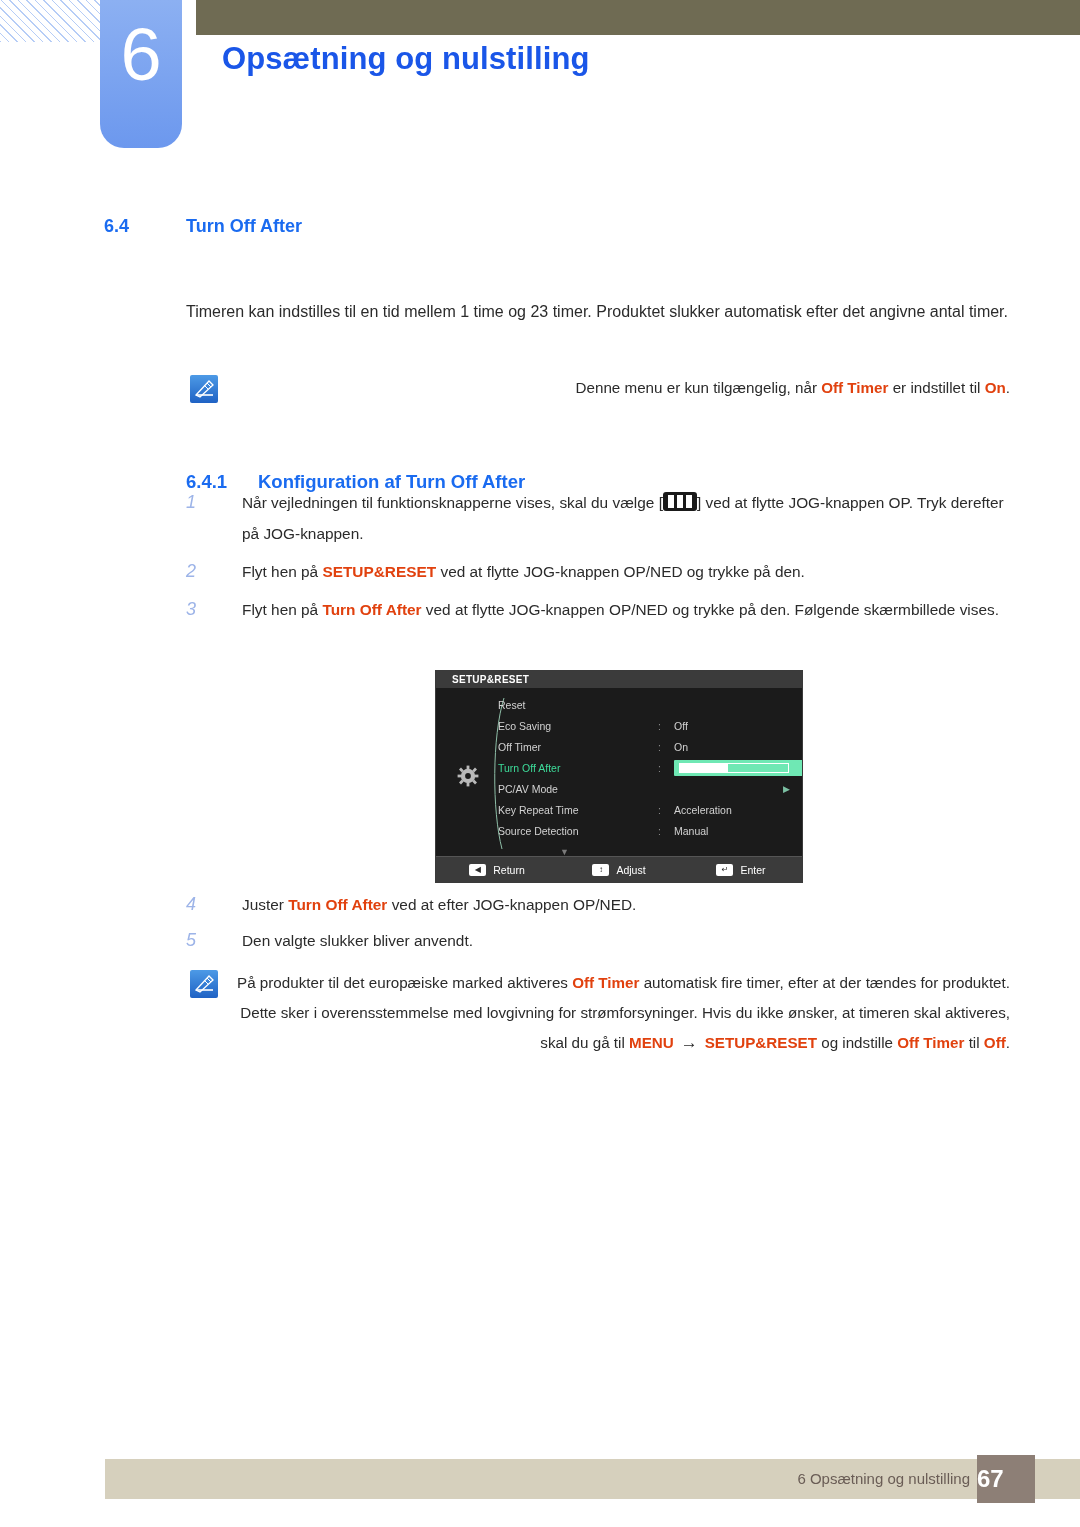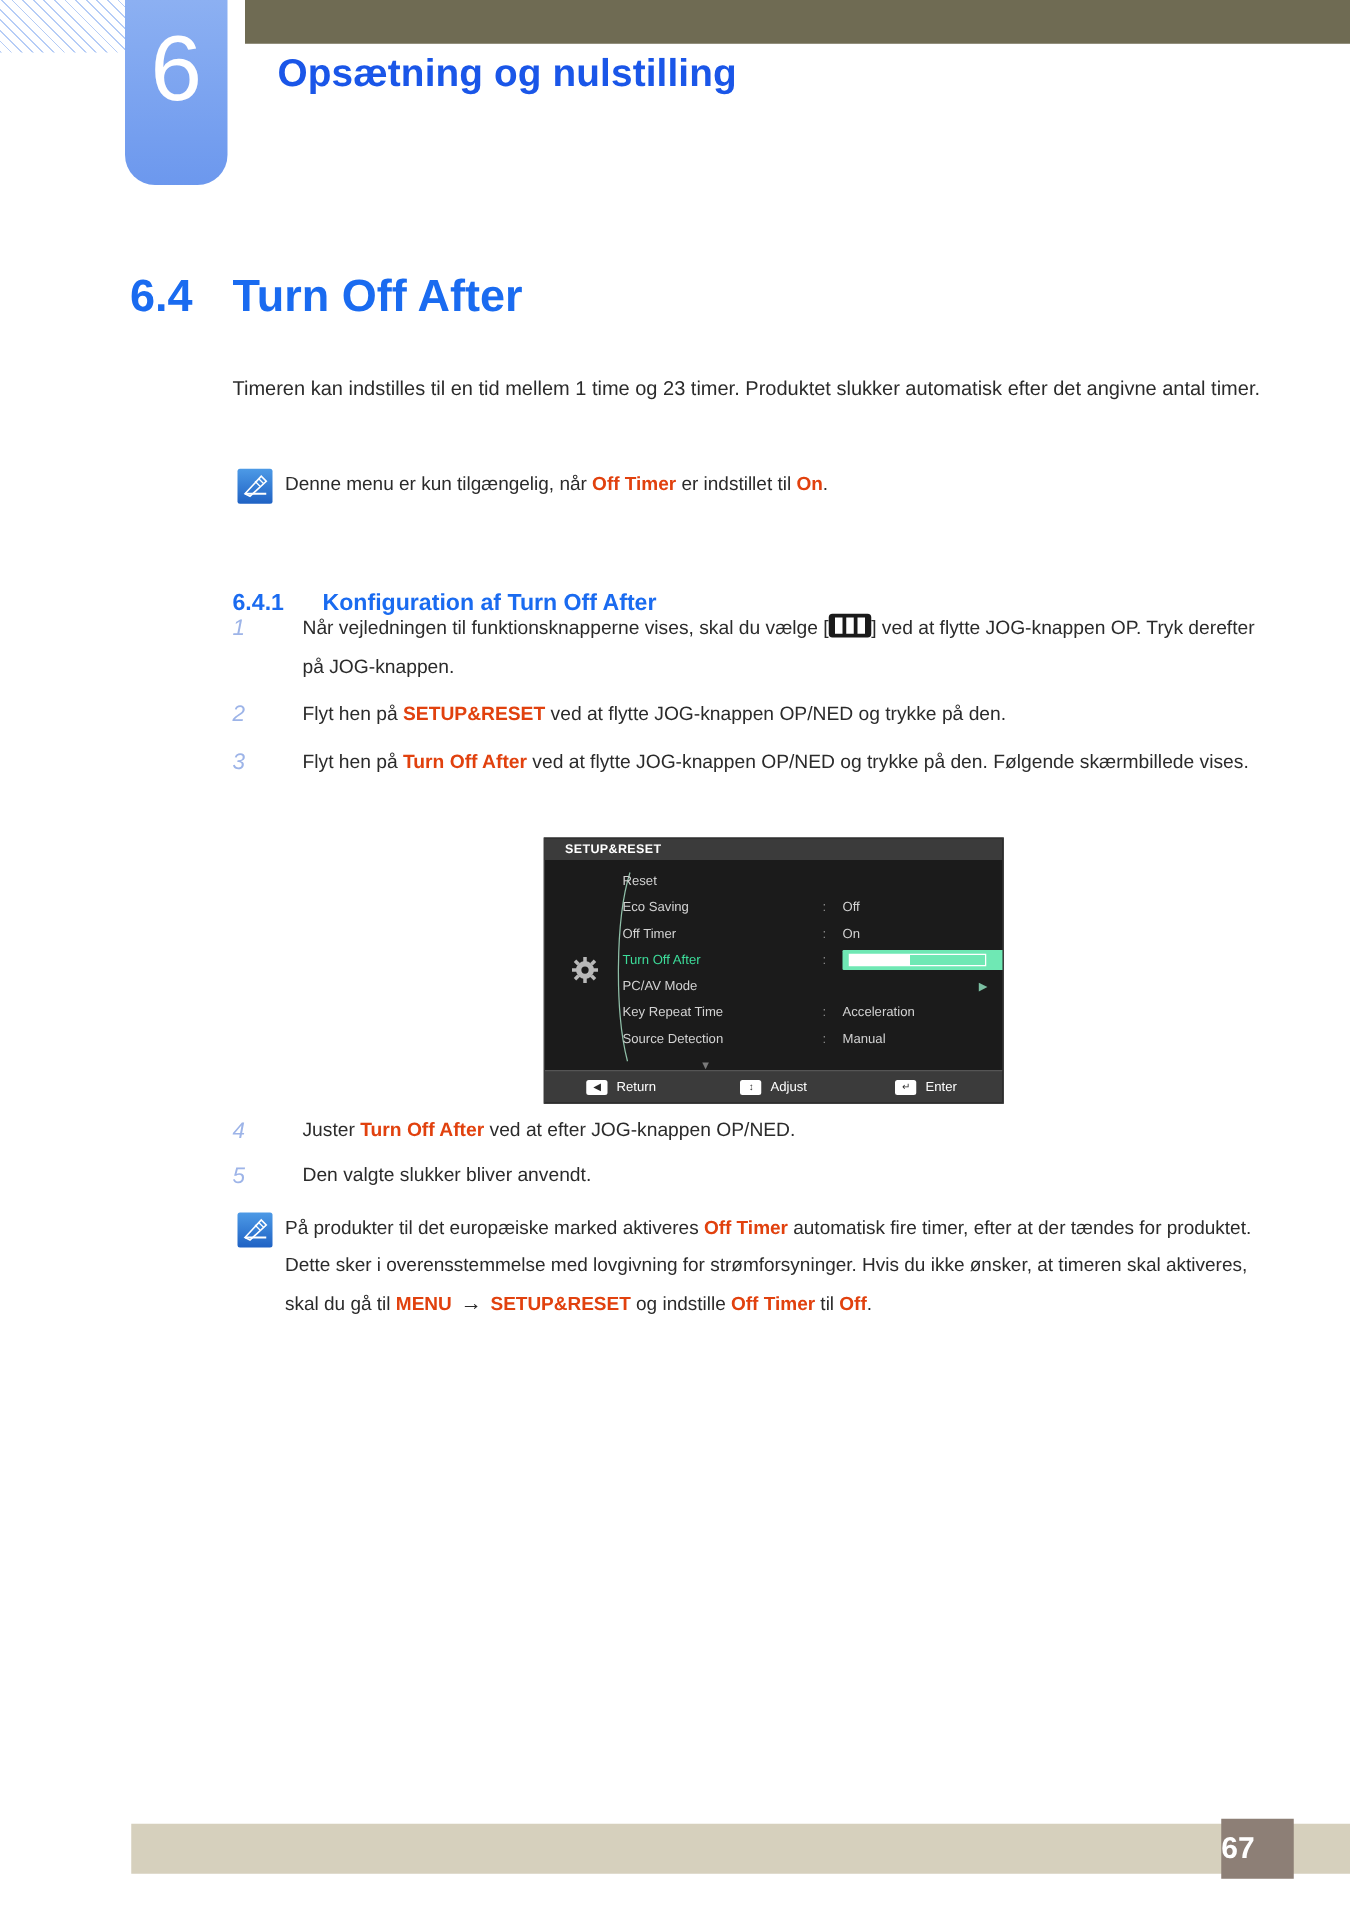--- a/index.html
+++ b/index.html
@@ -56,21 +56,21 @@
     font-size: 31px;
     font-weight: bold;
     color: #1a56e8;
     letter-spacing: .1px;
   }
 
   
   .sec-title {
     position: absolute;
     left: 104px; top: 216px;
-    font-size: 36px;
+    font-size: 18px;
     font-weight: bold;
     color: #1a6bf0;
   }
   .sec-title .num { display: inline-block; width: 82px; }
 
   
   .para {
     position: absolute;
     left: 186px;
     width: 824px;
@@ -87,24 +87,25 @@
   }
   .note-icon {
     position: absolute;
     left: 4px; top: 2px;
     width: 28px; height: 28px;
     background: linear-gradient(180deg, #4d9ae6 0%, #1f62c4 100%);
     border-radius: 2px;
   }
   .note-icon svg { display: block; }
   .note-body {
-    margin-left: 42px;
+    margin-left: 29px;
     font-size: 15.2px;
     line-height: 30px;
     color: #2b2b2b;
+    text-align: right;
   }
   #note-1 { top: 373px; }
   #note-2 { top: 968px; }
 
   
   .subsec-title {
     position: absolute;
     left: 186px; top: 439px;
     font-size: 18.5px;
     font-weight: bold;
@@ -452,14 +453,15 @@
       <path d="M6 20 L23 20" stroke="#ffffff" stroke-width="1.6"></path>
       <path d="M14 10 L18 14 M17 8 L21 12" stroke="#ffffff" stroke-width="1"></path>
     </svg>
   </div>
   <div class="note-body">
     <span>På produkter til det europæiske marked aktiveres </span><span class="hl">Off Timer</span><span> automatisk fire timer, efter at der tændes for produktet. Dette sker i overensstemmelse med lovgivning for strømforsyninger. Hvis du ikke ønsker, at timeren skal aktiveres, skal du gå til </span><span class="hl">MENU</span><span class="arrow-glyph">→</span><span class="hl">SETUP&amp;RESET</span><span> og indstille </span><span class="hl">Off Timer</span><span> til </span><span class="hl">Off</span><span>.</span>
   </div>
 </div>
 
 <div class="footer-bar">
+  <div class="footer-text">6 Opsætning og nulstilling</div>
   <div class="footer-page">67</div>
 </div>
 
 </body></html>

